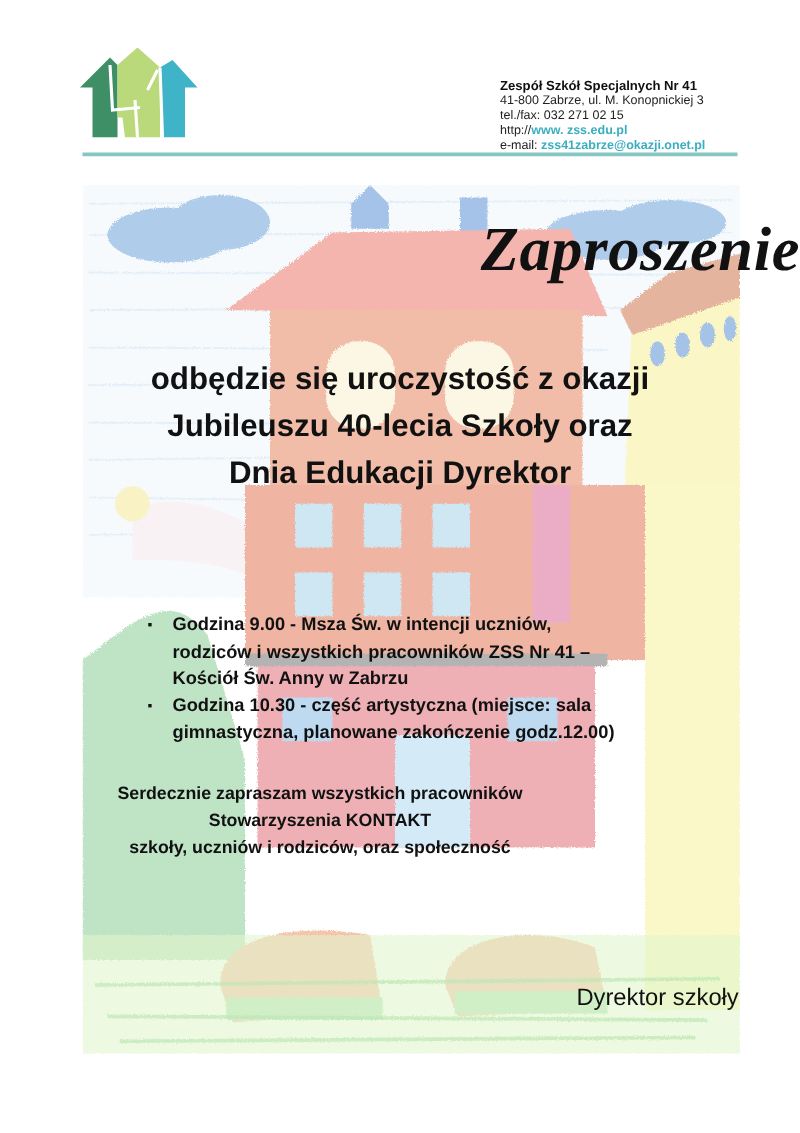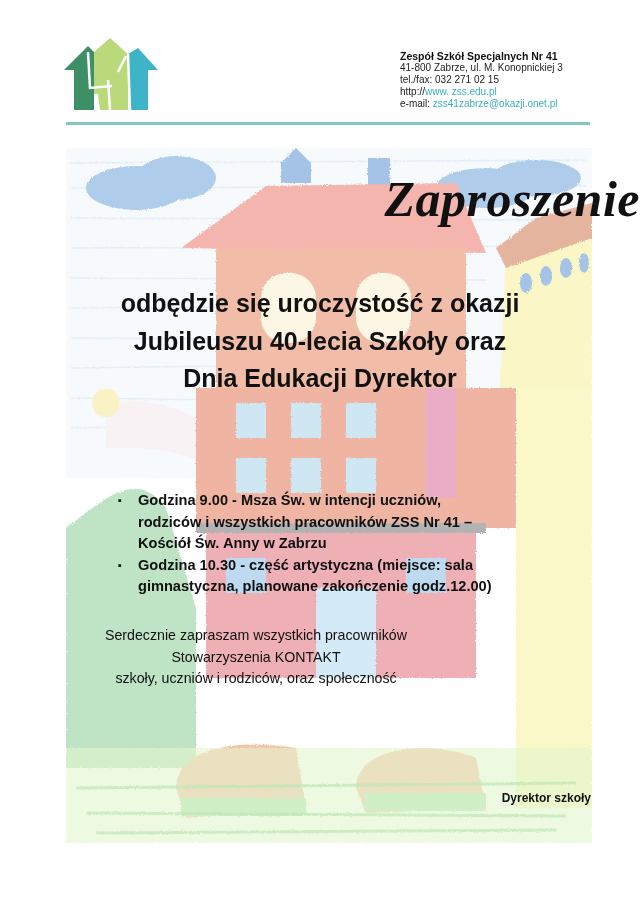--- a/index.html
+++ b/index.html
@@ -2,25 +2,25 @@
 <html><head>
 <meta charset="utf-8">
 <style>
   html, body { margin:0; padding:0; }
   body {
     width:640px; height:906px; background:#ffffff; position:relative; overflow:hidden;
     font-family:"Liberation Sans", sans-serif;
   }
   .logo { position:absolute; left:64px; top:38px; width:94px; height:72px; }
   .contact {
-    position:absolute; left:400px; top:50px; font-size:10px; line-height:12px; color:#222;
+    position:absolute; left:400px; top:63px; font-size:10px; line-height:12px; color:#222;
     font-family:"Liberation Sans", sans-serif;
   }
   .contact .org { font-weight:bold; font-size:10.5px; color:#111; }
-  .contact .accent { color:#3aaec0; font-weight:normal;margin-top:44px; }
+  .contact .accent { color:#3aaec0; font-weight:bold;margin-top:44px; }
   .rule { position:absolute; left:66px; top:122px; width:524px; height:3px; background:#86c6c0; }
 
   .drawing { position:absolute; left:66px; top:148px; width:526px; height:695px; overflow:hidden; }
   .drawing svg { position:absolute; left:0; top:0; }
 
   .title {
     position:absolute; left:0; width:640px; top:170px; text-align:right;
     font-family:"Liberation Serif", serif; font-style:italic; font-weight:bold;
     font-size:50px; color:#111; letter-spacing:0.5px;
   }
@@ -30,25 +30,25 @@
     line-height:37.5px; color:#111;
   }
   .bullets {
     position:absolute; left:118px; top:490px; width:480px; margin:0; padding:0; list-style:none;
     font-weight:bold; font-size:14.6px; line-height:21.5px; color:#111;
   }
   .bullets li { position:relative; padding-left:20px; }
   .bullets .bmark { position:absolute; left:0; top:0; font-size:11px; }
   .invite {
     position:absolute; left:0; width:512px; top:625px; text-align:center;
-    font-weight:normal; font-size:14.2px; line-height:21.5px; color:#111;
+    font-weight:bold; font-size:14.2px; line-height:21.5px; color:#111;
   }
   .signature {
     position:absolute; right:49px; top:787px; text-align:right;
-    font-weight:bold; font-size:12px; line-height:23px; color:#111;
+    font-weight:normal; font-size:19px; line-height:23px; color:#111;
   }
 </style>
 </head>
 <body>
 
 <div class="logo">
   <svg width="94" height="72" viewBox="0 0 94 72">
     <polygon points="0,32 24,8 30,14 30,72 10,72 10,32" fill="#3e8f66"></polygon>
     <polygon points="30,14 46,0 64,16 64,72 36,72 34,56 30,56" fill="#b9d97a"></polygon>
     <polygon points="64,16 74,10 94,32 84,32 84,72 66,72" fill="#3fb3c8"></polygon>

